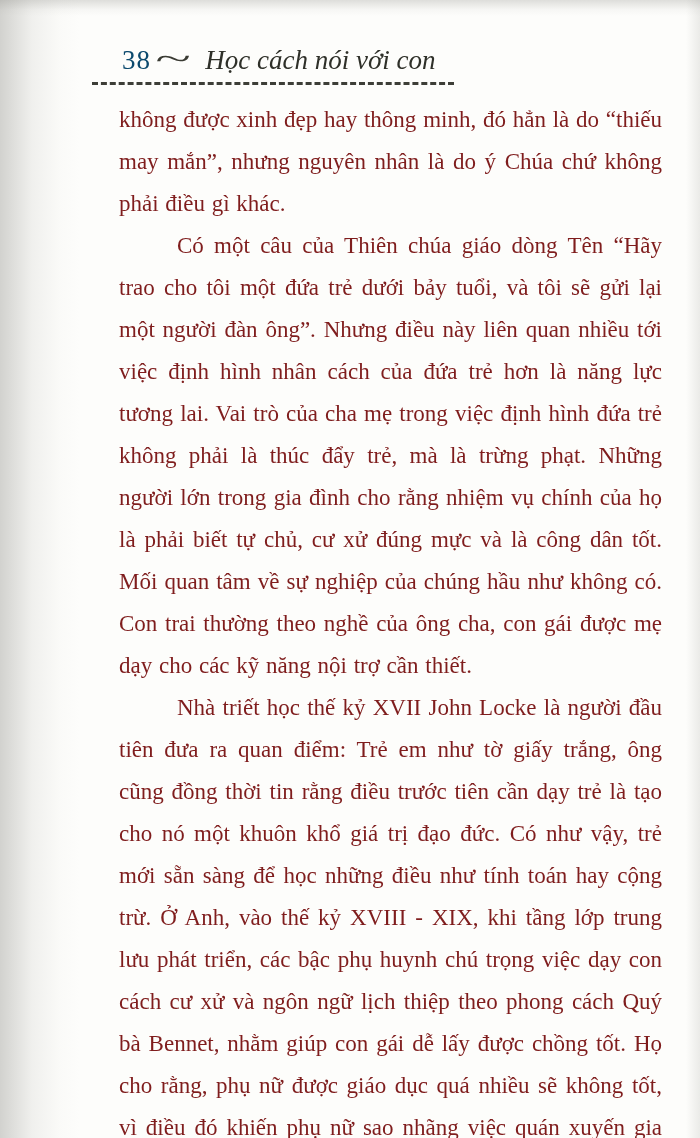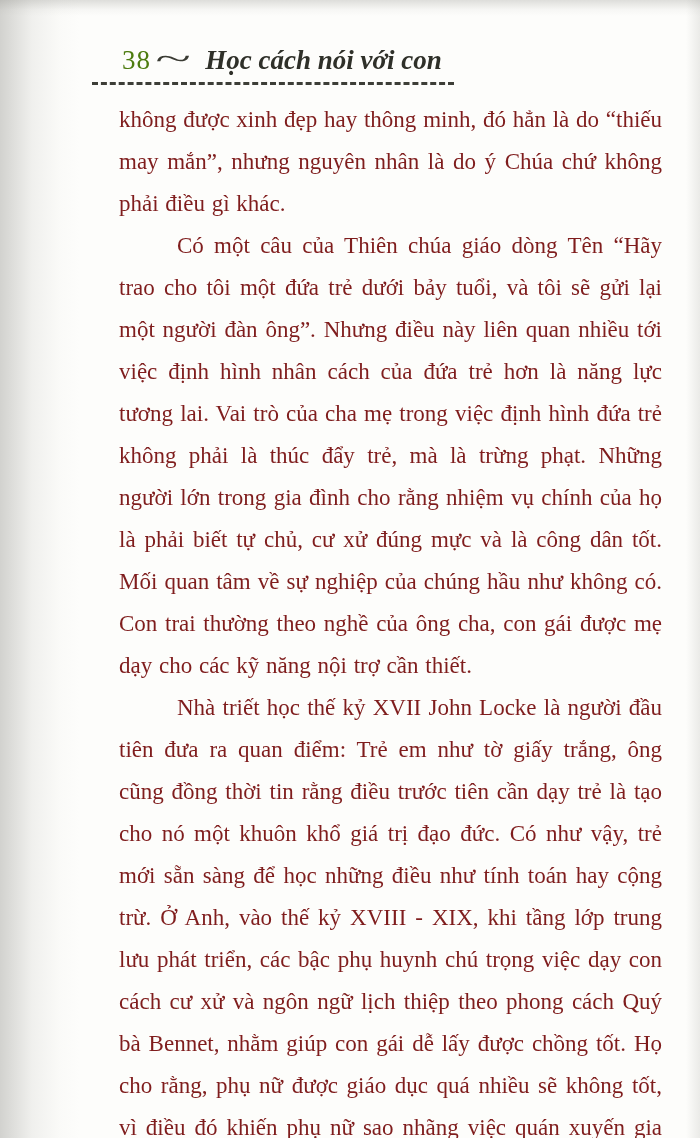--- a/index.html
+++ b/index.html
@@ -56,33 +56,33 @@
     top: 42px;
     left: 122px;
     display: flex;
     align-items: baseline;
     color: #32332c;
     white-space: nowrap;
   }
   .page-number {
     font-size: 27px;
     letter-spacing: 1px;
-    color: #4d7c0f;
+    color: #0c4a6e;
   }
   .header-separator {
     font-size: 30px;
     margin: 0 10px 0 14px;
     transform: scaleX(2.2);
     display: inline-block;
     color: #3a3b33;
   }
   .header-title {
     font-size: 27px;
     font-style: italic;
-    font-weight: bold;
+    font-weight: normal;
     margin-left: 14px;
     color: #2f3029;
   }
   .header-rule {
     position: absolute;
     top: 82px;
     left: 92px;
     width: 362px;
     border-top: 3px dashed #3d3e37;
     height: 0;

